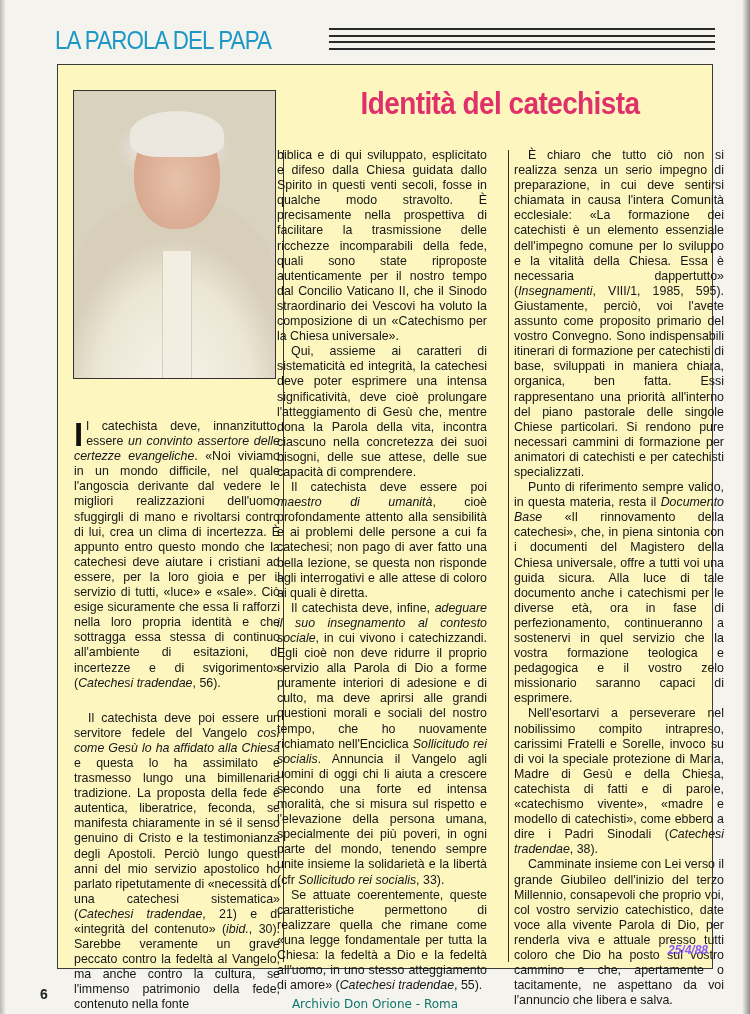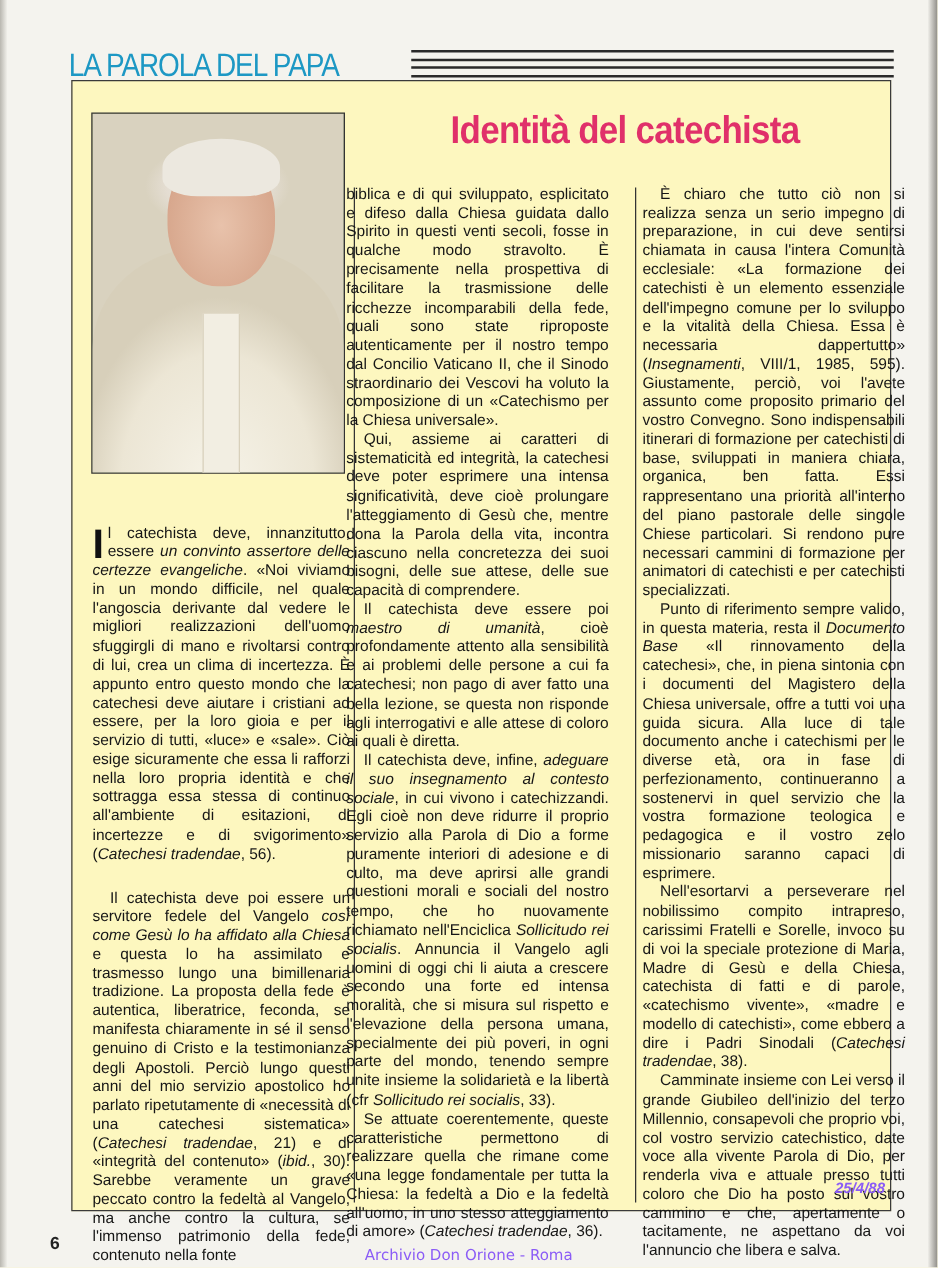--- a/index.html
+++ b/index.html
@@ -2,21 +2,21 @@
 <html><head>
 <meta charset="utf-8">
 <style>
   * { box-sizing: border-box; margin: 0; padding: 0; }
   html, body { width: 750px; height: 1014px; background: #f4f3ee; overflow: hidden; }
   body { position: relative; font-family: "Liberation Sans", "DejaVu Sans", sans-serif; color: #1a1a1a; }
 
   .page-shadow-left { position: absolute; left: 0; top: 0; width: 6px; height: 1014px; background: linear-gradient(to right, #b9b7b0, #f4f3ee); }
   .page-shadow-right { position: absolute; right: 0; top: 0; width: 8px; height: 1014px; background: linear-gradient(to left, #8f8d88, #f4f3ee); }
 
-  .header { position: absolute; left: 55px; top: 36px; width: 660px; height: 32px; display: flex; align-items: center; }
+  .header { position: absolute; left: 55px; top: 24px; width: 660px; height: 32px; display: flex; align-items: center; }
   .header-title { font-family: "Liberation Sans Narrow", "Liberation Sans", sans-serif; font-size: 26px; color: #1d98c4; letter-spacing: -1px; white-space: nowrap; transform: scaleX(0.86); transform-origin: left center; }
   .header-rules { position: absolute; left: 274px; right: 0; top: 4px; height: 22px; display: flex; flex-direction: column; justify-content: space-between; }
   .header-rules span { display: block; height: 2px; background: #2a2a2a; }
 
   .panel { position: absolute; left: 57px; top: 64px; width: 656px; height: 905px; background: #fdf7bf; border: 1.5px solid #3a3a3a; }
 
   .photo { position: absolute; left: 73px; top: 90px; width: 203px; height: 289px; border: 1.5px solid #333; overflow: hidden;
     background:
       radial-gradient(ellipse 38px 46px at 104px 92px, #e9c7b2 0%, #dcb198 55%, rgba(220,177,152,0) 100%),
       radial-gradient(ellipse 58px 34px at 100px 58px, #f1eee7 0%, #e4ddd2 70%, rgba(228,221,210,0) 100%),
@@ -45,21 +45,21 @@
 
   .rule-v { position: absolute; width: 1.3px; background: #333; }
   .rule-v1 { left: 283px; top: 150px; height: 812px; }
   .rule-v2 { left: 508px; top: 150px; height: 812px; }
 
   .dropcap { float: left; font-size: 33px; line-height: 28px; font-weight: bold; margin: 2px 3px 0 0; color: #111; font-family: "Liberation Sans", sans-serif; }
 
   .date { position: absolute; right: 42px; top: 943px; font-size: 12px; font-style: italic; font-weight: bold; color: #8b5cf6; }
 
   .page-number { position: absolute; left: 40px; top: 986px; font-size: 14px; font-weight: bold; color: #222; }
-  .footer-credit { position: absolute; left: 0; width: 750px; top: 997px; text-align: center; font-family: "DejaVu Sans", sans-serif; font-size: 12px; color: #8b5cf6; }
+  .footer-credit { position: absolute; left: 0; width: 750px; top: 997px; text-align: center; font-family: "DejaVu Sans", sans-serif; font-size: 12px; color: #0f766e; }
 </style>
 </head>
 <body>
 
 <div class="page-shadow-left"></div>
 <div class="page-shadow-right"></div>
 
 <div class="header">
   <span class="header-title">LA PAROLA DEL PAPA</span>
   <div class="header-rules">
@@ -87,21 +87,21 @@
 <div class="col col1">
   <p><span class="dropcap">I</span><span>l catechista deve, innanzitutto, essere </span><i>un convinto assertore delle certezze evangeliche</i><span>. «Noi viviamo in un mondo difficile, nel quale l'angoscia derivante dal vedere le migliori realizzazioni dell'uomo sfuggirgli di mano e rivoltarsi contro di lui, crea un clima di incertezza. È appunto entro questo mondo che la catechesi deve aiutare i cristiani ad essere, per la loro gioia e per il servizio di tutti, «luce» e «sale». Ciò esige sicuramente che essa li rafforzi nella loro propria identità e che sottragga essa stessa di continuo all'ambiente di esitazioni, di incertezze e di svigorimento» (</span><i>Catechesi tradendae</i><span>, 56).</span></p>
   <p class="ind gap"><span>Il catechista deve poi essere un servitore fedele del Vangelo </span><i>così come Gesù lo ha affidato alla Chiesa</i><span> e questa lo ha assimilato e trasmesso lungo una bimillenaria tradizione. La proposta della fede è autentica, liberatrice, feconda, se manifesta chiaramente in sé il senso genuino di Cristo e la testimonianza degli Apostoli. Perciò lungo questi anni del mio servizio apostolico ho parlato ripetutamente di «necessità di una catechesi sistematica» (</span><i>Catechesi tradendae</i><span>, 21) e di «integrità del contenuto» (</span><i>ibid.</i><span>, 30). Sarebbe veramente un grave peccato contro la fedeltà al Vangelo, ma anche contro la cultura, se l'immenso patrimonio della fede, contenuto nella fonte</span></p>
 </div>
 
 <div class="col col2">
   <p><span>biblica e di qui sviluppato, esplicitato e difeso dalla Chiesa guidata dallo Spirito in questi venti secoli, fosse in qualche modo stravolto. È precisamente nella prospettiva di facilitare la trasmissione delle ricchezze incomparabili della fede, quali sono state riproposte autenticamente per il nostro tempo dal Concilio Vaticano II, che il Sinodo straordinario dei Vescovi ha voluto la composizione di un «Catechismo per la Chiesa universale».</span></p>
   <p class="ind"><span>Qui, assieme ai caratteri di sistematicità ed integrità, la catechesi deve poter esprimere una intensa significatività, deve cioè prolungare l'atteggiamento di Gesù che, mentre dona la Parola della vita, incontra ciascuno nella concretezza dei suoi bisogni, delle sue attese, delle sue capacità di comprendere.</span></p>
   <p class="ind"><span>Il catechista deve essere poi </span><i>maestro di umanità</i><span>, cioè profondamente attento alla sensibilità e ai problemi delle persone a cui fa catechesi; non pago di aver fatto una bella lezione, se questa non risponde agli interrogativi e alle attese di coloro ai quali è diretta.</span></p>
   <p class="ind"><span>Il catechista deve, infine, </span><i>adeguare il suo insegnamento al contesto sociale</i><span>, in cui vivono i catechizzandi. Egli cioè non deve ridurre il proprio servizio alla Parola di Dio a forme puramente interiori di adesione e di culto, ma deve aprirsi alle grandi questioni morali e sociali del nostro tempo, che ho nuovamente richiamato nell'Enciclica </span><i>Sollicitudo rei socialis</i><span>. Annuncia il Vangelo agli uomini di oggi chi li aiuta a crescere secondo una forte ed intensa moralità, che si misura sul rispetto e l'elevazione della persona umana, specialmente dei più poveri, in ogni parte del mondo, tenendo sempre unite insieme la solidarietà e la libertà (cfr </span><i>Sollicitudo rei socialis</i><span>, 33).</span></p>
-  <p class="ind"><span>Se attuate coerentemente, queste caratteristiche permettono di realizzare quella che rimane come «una legge fondamentale per tutta la Chiesa: la fedeltà a Dio e la fedeltà all'uomo, in uno stesso atteggiamento di amore» (</span><i>Catechesi tradendae</i><span>, 36).</span></p>
+  <p class="ind"><span>Se attuate coerentemente, queste caratteristiche permettono di realizzare quella che rimane come «una legge fondamentale per tutta la Chiesa: la fedeltà a Dio e la fedeltà all'uomo, in uno stesso atteggiamento di amore» (</span><i>Catechesi tradendae</i><span>, 55).</span></p>
 </div>
 
 <div class="col col3">
   <p class="ind"><span>È chiaro che tutto ciò non si realizza senza un serio impegno di preparazione, in cui deve sentirsi chiamata in causa l'intera Comunità ecclesiale: «La formazione dei catechisti è un elemento essenziale dell'impegno comune per lo sviluppo e la vitalità della Chiesa. Essa è necessaria dappertutto» (</span><i>Insegnamenti</i><span>, VIII/1, 1985, 595). Giustamente, perciò, voi l'avete assunto come proposito primario del vostro Convegno. Sono indispensabili itinerari di formazione per catechisti di base, sviluppati in maniera chiara, organica, ben fatta. Essi rappresentano una priorità all'interno del piano pastorale delle singole Chiese particolari. Si rendono pure necessari cammini di formazione per animatori di catechisti e per catechisti specializzati.</span></p>
   <p class="ind"><span>Punto di riferimento sempre valido, in questa materia, resta il </span><i>Documento Base</i><span> «Il rinnovamento della catechesi», che, in piena sintonia con i documenti del Magistero della Chiesa universale, offre a tutti voi una guida sicura. Alla luce di tale documento anche i catechismi per le diverse età, ora in fase di perfezionamento, continueranno a sostenervi in quel servizio che la vostra formazione teologica e pedagogica e il vostro zelo missionario saranno capaci di esprimere.</span></p>
   <p class="ind"><span>Nell'esortarvi a perseverare nel nobilissimo compito intrapreso, carissimi Fratelli e Sorelle, invoco su di voi la speciale protezione di Maria, Madre di Gesù e della Chiesa, catechista di fatti e di parole, «catechismo vivente», «madre e modello di catechisti», come ebbero a dire i Padri Sinodali (</span><i>Catechesi tradendae</i><span>, 38).</span></p>
   <p class="ind"><span>Camminate insieme con Lei verso il grande Giubileo dell'inizio del terzo Millennio, consapevoli che proprio voi, col vostro servizio catechistico, date voce alla vivente Parola di Dio, per renderla viva e attuale presso tutti coloro che Dio ha posto sul vostro cammino e che, apertamente o tacitamente, ne aspettano da voi l'annuncio che libera e salva.</span></p>
 </div>
 
 <div class="date">25/4/88</div>

